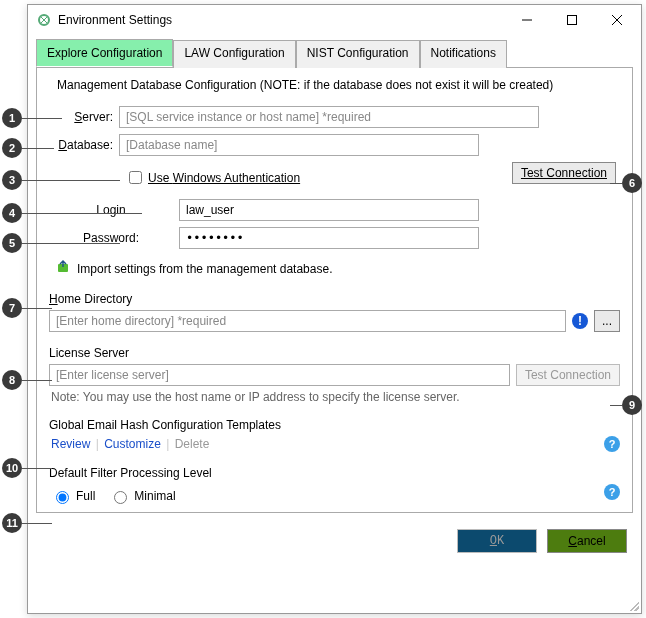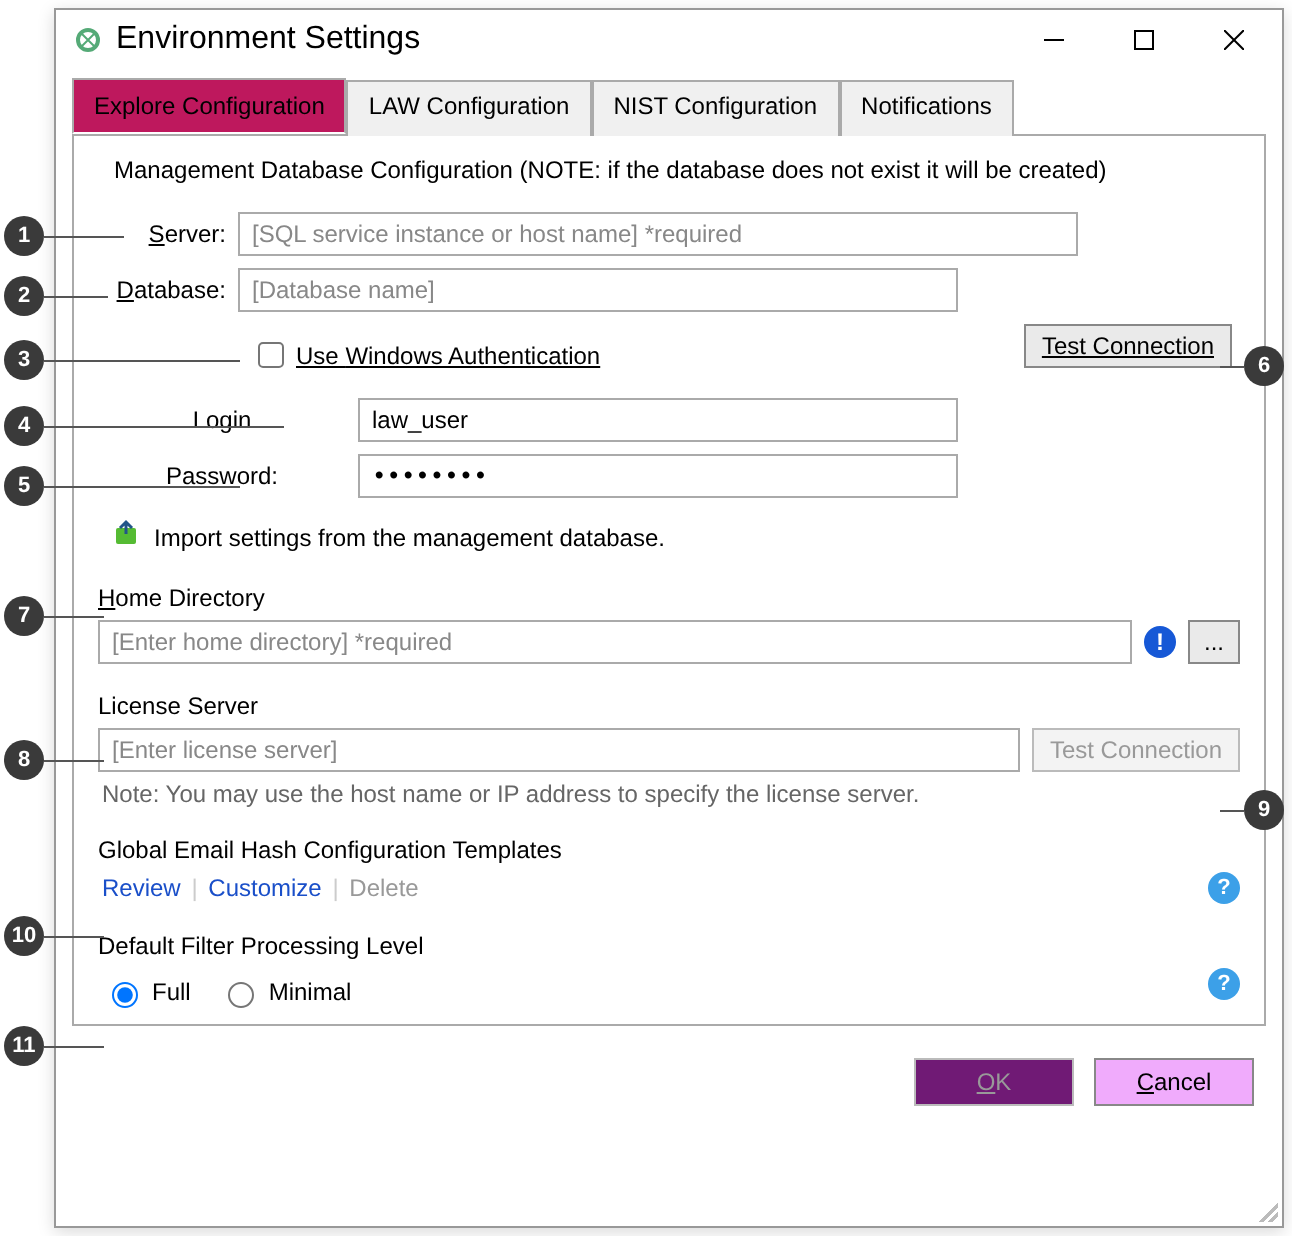--- a/index.html
+++ b/index.html
@@ -47,21 +47,21 @@
     height: 30px;
     display: flex;
     align-items: center;
     padding: 0 2px 0 8px;
     background: #fff;
   }
   .titlebar-icon {
     width: 16px; height: 16px;
     margin-right: 6px;
   }
-  .titlebar-text { flex: 1; font-size: 16px; }
+  .titlebar-text { flex: 1; font-size: 12px; }
   .win-btn {
     width: 45px; height: 28px;
     display: flex; align-items: center; justify-content: center;
     color: #000;
   }
   .tabstrip {
     display: flex;
     margin: 4px 8px 0 8px;
     border-bottom: 1px solid #aaa;
   }
@@ -69,21 +69,21 @@
     padding: 5px 10px 6px 10px;
     border: 1px solid #aaa;
     border-bottom: none;
     background: #f0f0f0;
     margin-right: 0;
     position: relative;
     top: 1px;
     cursor: default;
   }
   .tab.active {
-    background: #be185d;
+    background: #86efac;
     border-bottom: 1px solid #fff;
     top: 0;
     padding-top: 6px;
   }
   .tab-body {
     border: 1px solid #aaa;
     border-top: none;
     margin: 0 8px 8px 8px;
     padding: 10px 12px 4px 12px;
   }
@@ -140,23 +140,23 @@
     font-size: 12px;
   }
   .radio-row { display: flex; align-items: center; gap: 14px; margin: 4px 0 4px 2px; }
   .radio-row label { display: flex; align-items: center; gap: 4px; }
   .dlg-buttons {
     display: flex; justify-content: flex-end; gap: 10px;
     padding: 8px 14px 4px 0;
   }
   .dlg-btn {
     font: inherit; width: 80px; height: 24px;
-    border: 1px solid #888; background: #f0abfc;
-  }
-  .dlg-btn:disabled { color: #999; border-color: #bbb; background: #701a75; }
+    border: 1px solid #888; background: #4d7c0f;
+  }
+  .dlg-btn:disabled { color: #999; border-color: #bbb; background: #0c4a6e; font-family: Liberation Mono, monospace; }
   .underline-accel { text-decoration: underline; }
   .browse-btn { width: 26px; padding: 0; }
   .resize-grip {
     position: absolute; right: 2px; bottom: 2px;
     width: 12px; height: 12px;
     background:
       linear-gradient(135deg, transparent 60%, #bbb 60%, #bbb 70%, transparent 70%, transparent 78%, #bbb 78%, #bbb 88%, transparent 88%);
   }
 </style>
 </head>

